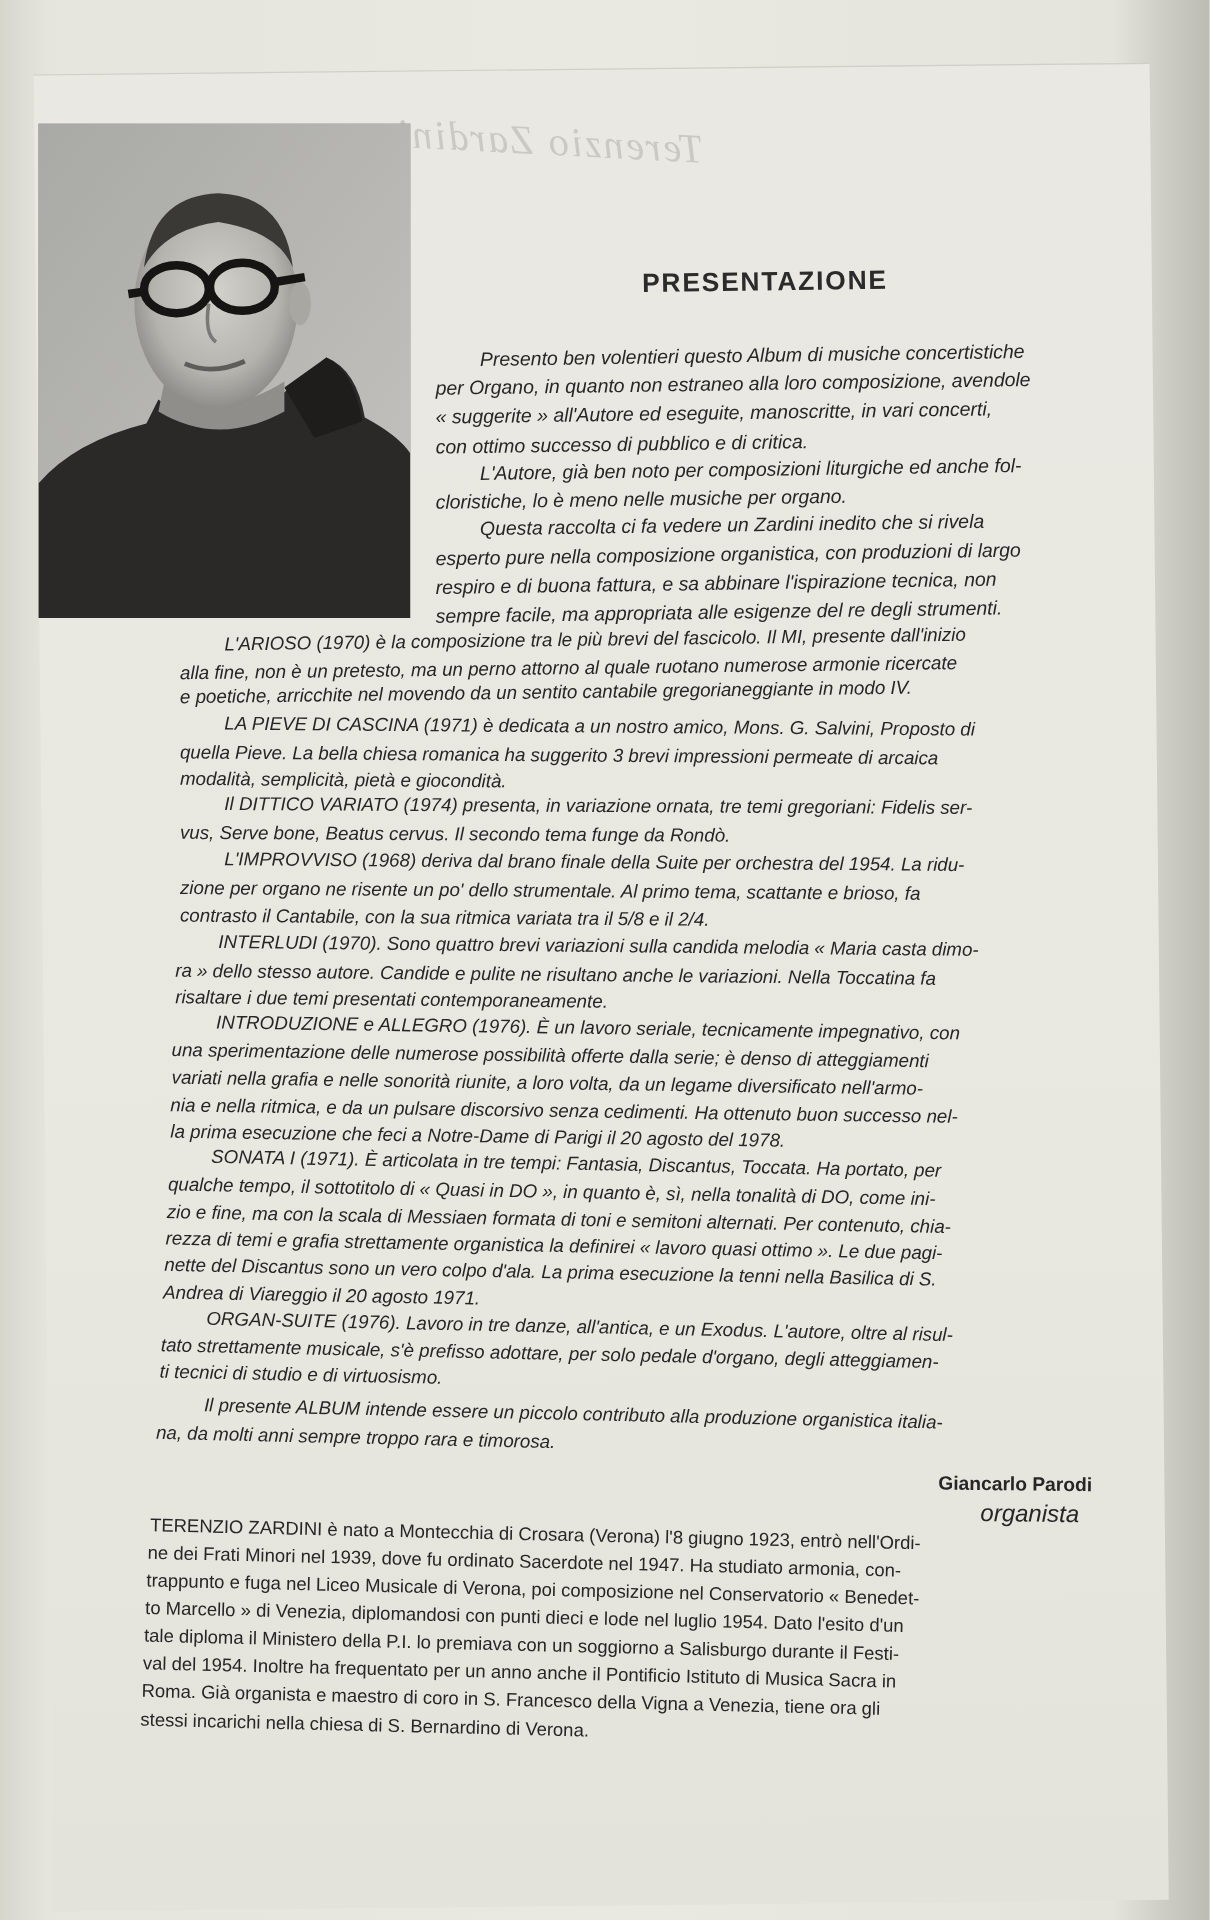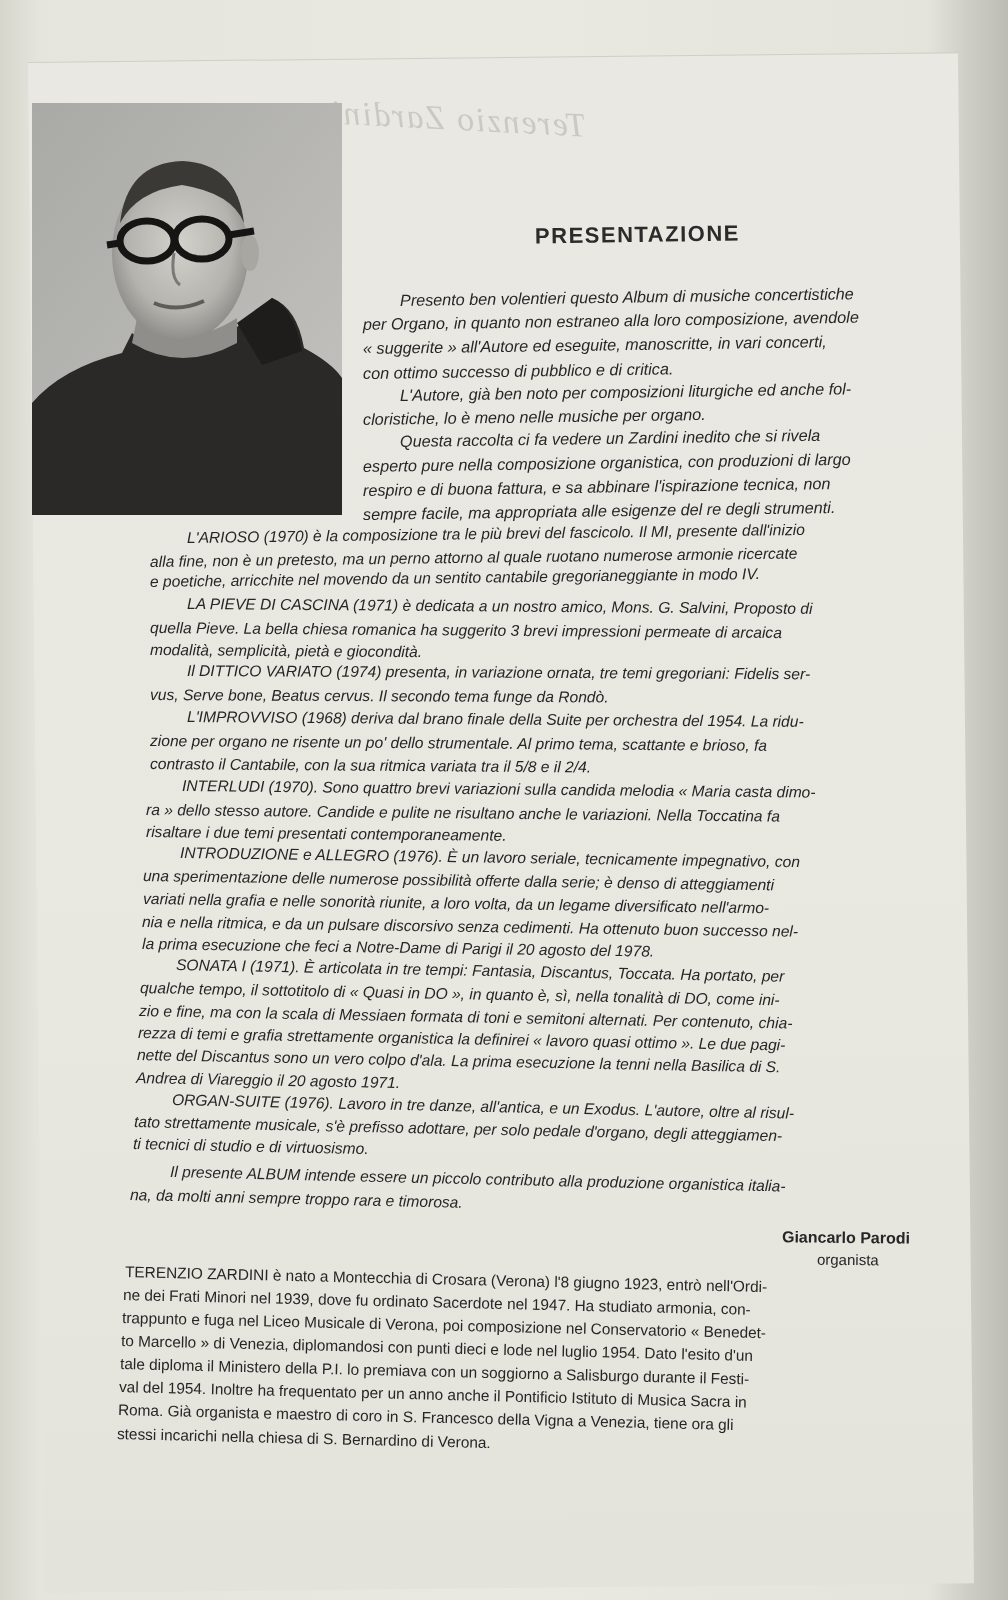--- a/index.html
+++ b/index.html
@@ -34,22 +34,23 @@
     .line {
       position: absolute; white-space: nowrap; font-size: 16.2px; font-style: italic;
       transform-origin: 0 50%; line-height: 20px;
     }
     .cond { font-family: "Liberation Sans", sans-serif; }
     .sig-name {
       position: absolute; left: 782px; top: 1229px; font-size: 16px; font-weight: bold;
       transform: rotate(0.6deg);
     }
     .sig-role {
-      position: absolute; left: 817px; top: 1251px; font-size: 15px;
+      position: absolute; left: 817px; top: 1251px; font-size: 20px;
       transform: rotate(0.6deg);
+      font-style: italic;
     }
     .bio { font-style: normal; }
   </style>
 </head>
 <body>
 
 <div class="page"></div>
 
 <div class="showthrough">Terenzio Zardini</div>
 

